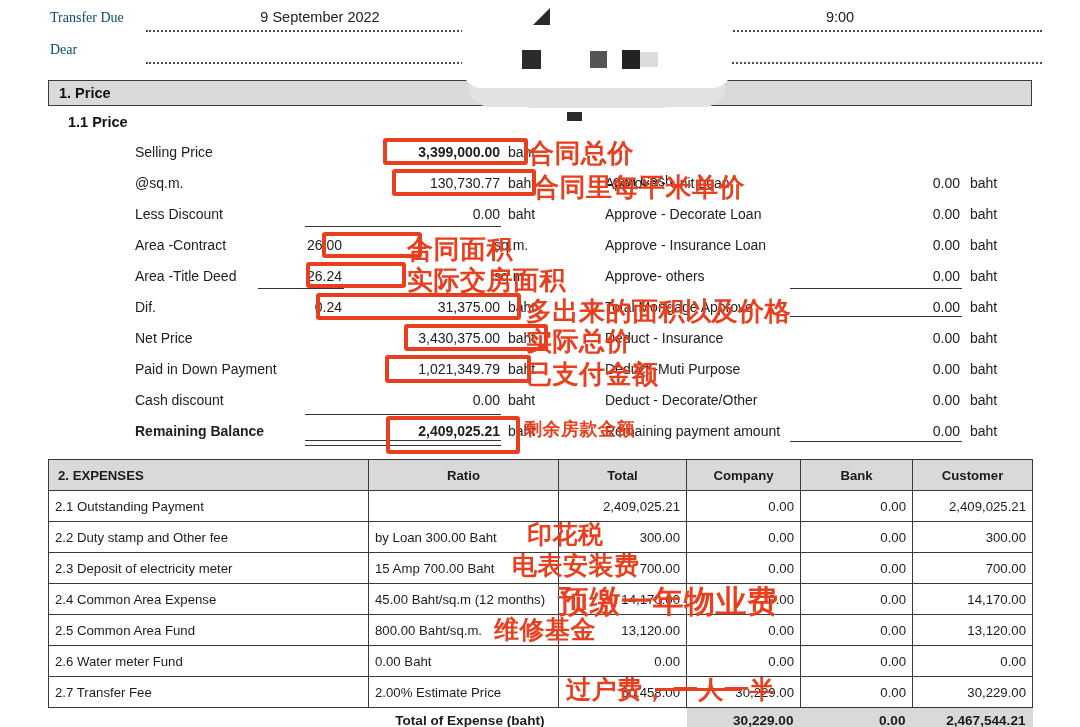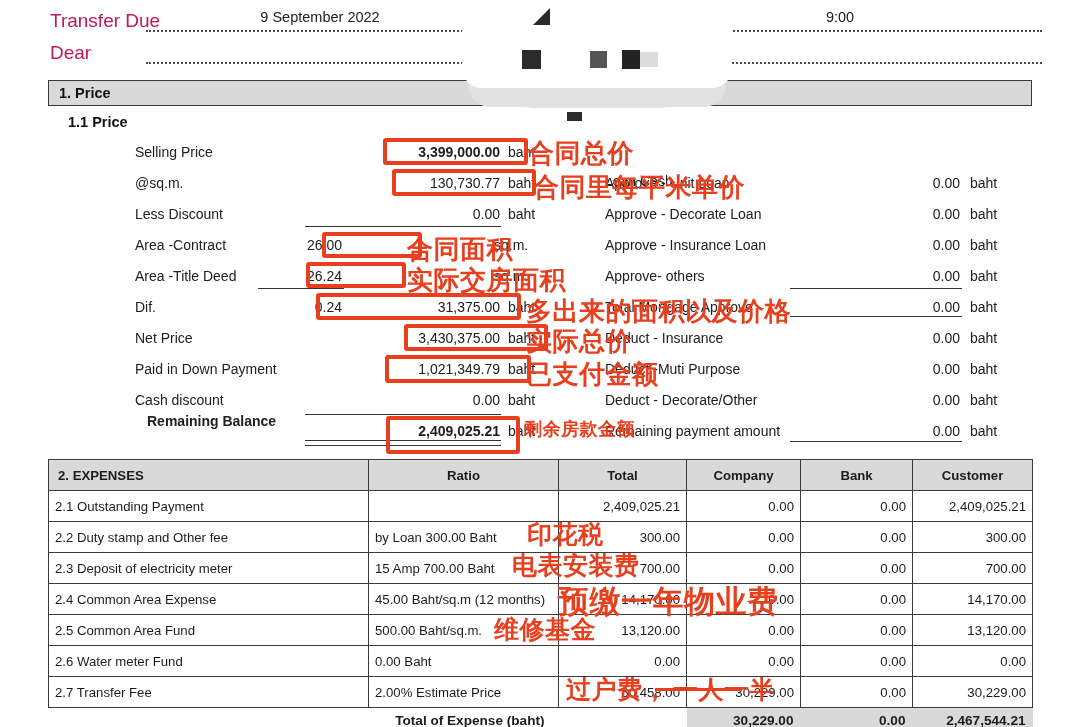--- a/index.html
+++ b/index.html
@@ -4,21 +4,21 @@
 <style>
   html,body{margin:0;padding:0;}
   body{
     width:1080px;height:727px;position:relative;overflow:hidden;
     background:#ffffff;
     font-family:"Liberation Sans","DejaVu Sans",sans-serif;
     color:#1a1a1a;
     -webkit-font-smoothing:antialiased;
   }
   .page{position:absolute;inset:0;}
-  .hdr-label{position:absolute;font-size:19px;color:#be185d;white-space:nowrap;}
+  .hdr-label{position:absolute;font-size:14px;color:#0c4a6e;white-space:nowrap;font-family:Liberation Serif, serif;}
   .hdr-value{position:absolute;font-size:14.5px;color:#202020;white-space:nowrap;text-align:center;}
   .dotline{position:absolute;border-bottom:2px dotted #4a4a4a;height:0;}
 
   
   .section-bar{
     position:absolute;background:#d9d9d9;border:1.3px solid #3a3a3a;
     box-sizing:border-box;display:flex;align-items:center;
   }
   .section-bar span{font-size:14.5px;font-weight:bold;color:#111;padding-left:10px;}
   .subhead{position:absolute;font-size:14.5px;font-weight:bold;color:#111;white-space:nowrap;}
@@ -125,21 +125,21 @@
 
     <div class="plabel" style="left:135px;top:361px;">Paid in Down Payment</div>
     <div class="pval" style="left:330px;top:361px;width:170px;">1,021,349.79</div>
     <div class="punit" style="left:508px;top:361px;">baht</div>
 
     <div class="plabel" style="left:135px;top:392px;">Cash discount</div>
     <div class="pval" style="left:330px;top:392px;width:170px;">0.00</div>
     <div class="punit" style="left:508px;top:392px;">baht</div>
     <div class="uline" style="left:305px;top:414px;width:196px;"></div>
 
-    <div class="plabel bold" style="left:135px;top:413px;margin-left:12px;">Remaining Balance</div>
+    <div class="plabel bold" style="left:135px;top:423px;">Remaining Balance</div>
     <div class="pval bold" style="left:330px;top:423px;width:170px;">2,409,025.21</div>
     <div class="punit" style="left:508px;top:423px;">baht</div>
     <div class="dblline" style="left:305px;top:440px;width:196px;"></div>
   </div>
 
   <div>
     <div class="plabel" style="left:605px;top:144px;margin-top:29px;">Loan  Cash</div>
 
     <div class="plabel" style="left:605px;top:175px;">Approve - Unit Loan</div>
     <div class="pval" style="left:830px;top:175px;width:130px;">0.00</div>
@@ -228,21 +228,21 @@
       <tr>
         <td class="td-name">2.4 Common Area Expense</td>
         <td class="td-ratio">45.00 Baht/sq.m (12 months)</td>
         <td class="td-num">14,170.00</td>
         <td class="td-num">0.00</td>
         <td class="td-num">0.00</td>
         <td class="td-num">14,170.00</td>
       </tr>
       <tr>
         <td class="td-name">2.5 Common Area Fund</td>
-        <td class="td-ratio">500.00 Baht/sq.m.</td>
+        <td class="td-ratio">800.00 Baht/sq.m.</td>
         <td class="td-num">13,120.00</td>
         <td class="td-num">0.00</td>
         <td class="td-num">0.00</td>
         <td class="td-num">13,120.00</td>
       </tr>
       <tr>
         <td class="td-name">2.6 Water meter Fund</td>
         <td class="td-ratio">0.00 Baht</td>
         <td class="td-num">0.00</td>
         <td class="td-num">0.00</td>

